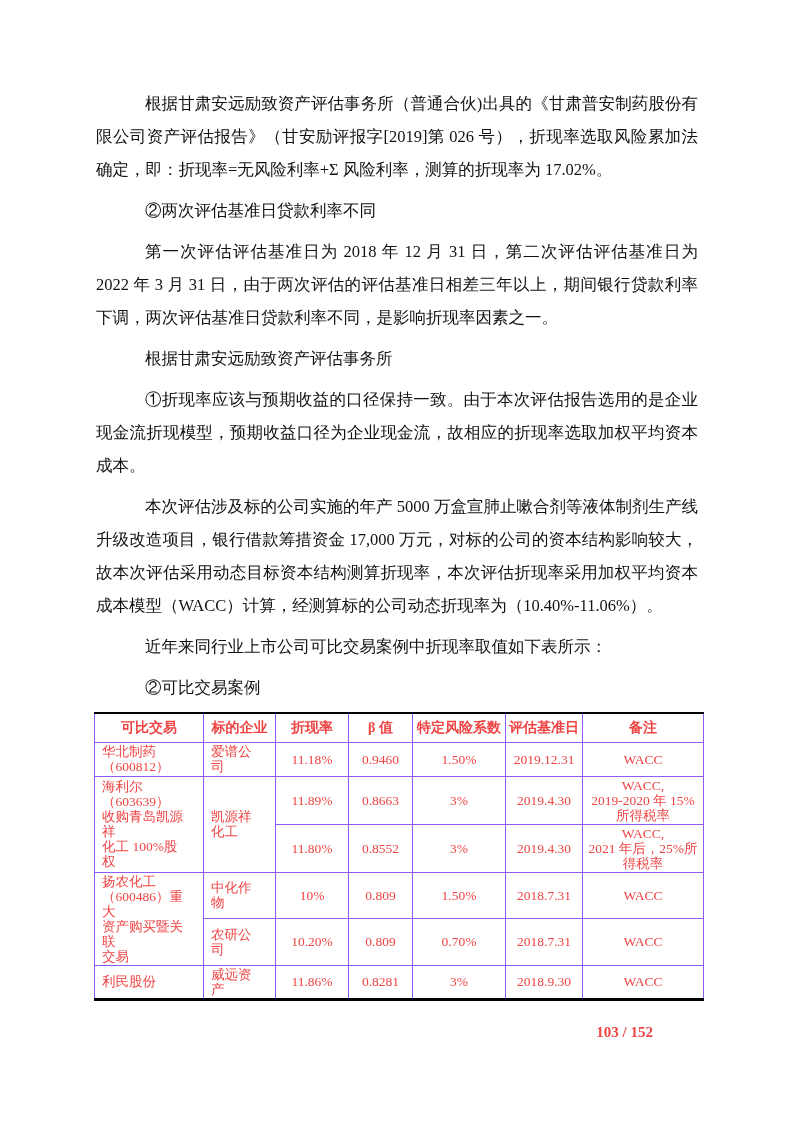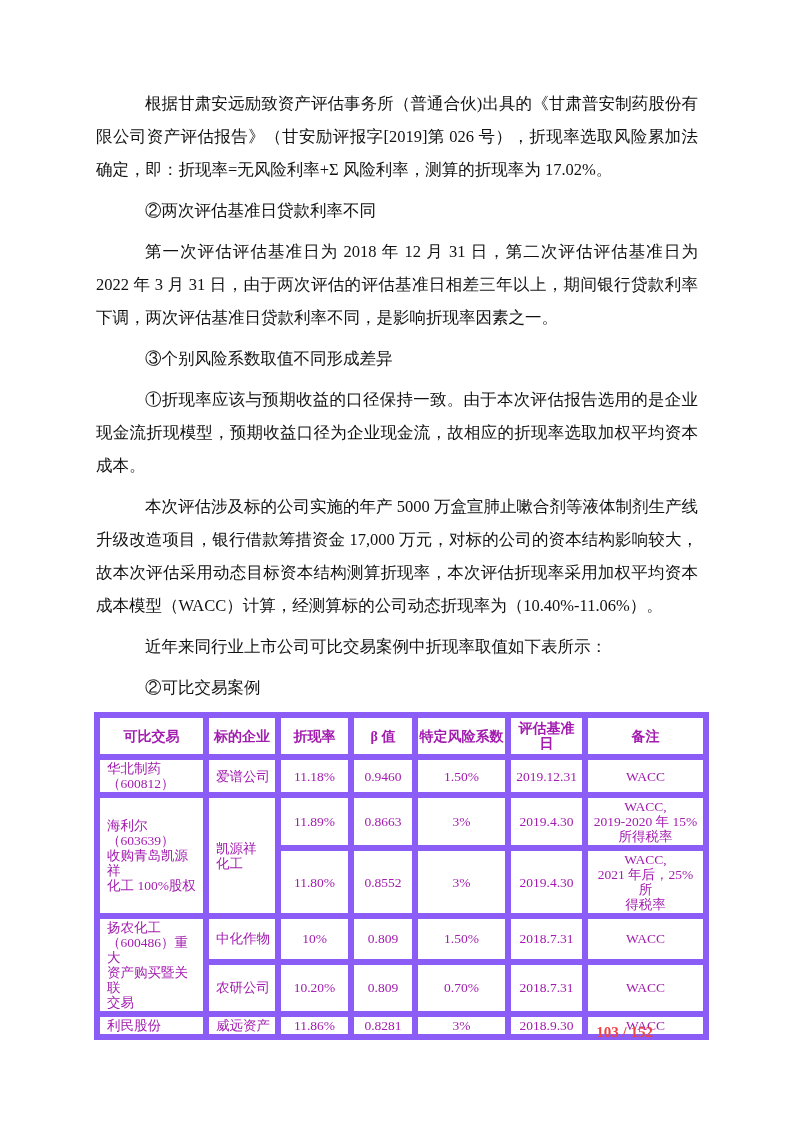--- a/index.html
+++ b/index.html
@@ -38,40 +38,40 @@
     border-collapse: collapse;
     table-layout: fixed;
     width: 609px;
     margin-left: 6px;
     margin-top: 3px;
     border: 1px solid #000;
     border-top: 2px solid #000;
     border-bottom: 3px solid #000;
   }
   .comp-table th, .comp-table td {
-    border: 6px solid #8b5cf6;
+    border: 1px solid #8b5cf6;
     font-size: 13.5px;
     line-height: 15px;
     padding: 1px 5px;
     text-align: center;
     vertical-align: middle;
     white-space: pre-line;
     overflow: hidden;
-    color: #a21caf;
+    color: #ef4444;
   }
   .comp-table th {
     font-weight: bold;
     font-size: 14px;
     padding: 3px 1px;
     white-space: normal;
   }
   .comp-table td.left {
     text-align: left;
     padding-left: 7px;
-    padding-right: 2px;
+    padding-right: 18px;
   }
   tr.h-head { height: 29px; }
   tr.h-r0 { height: 34px; }
   tr.h-r1 { height: 45px; }
   tr.h-r2 { height: 43px; }
   tr.h-r3 { height: 29px; }
   tr.h-r4 { height: 33px; }
   tr.h-r5 { height: 22px; }
   .page-number {
     position: absolute;
@@ -83,21 +83,21 @@
   }
 </style>
 </head>
 <body>
 
 <div class="page">
   <div class="content">
     <p class="body-text">根据甘肃安远励致资产评估事务所（普通合伙)出具的《甘肃普安制药股份有限公司资产评估报告》（甘安励评报字[2019]第 026 号），折现率选取风险累加法确定，即：折现率=无风险利率+Σ 风险利率，测算的折现率为 17.02%。</p>
     <p class="body-text">②两次评估基准日贷款利率不同</p>
     <p class="body-text">第一次评估评估基准日为 2018 年 12 月 31 日，第二次评估评估基准日为 2022 年 3 月 31 日，由于两次评估的评估基准日相差三年以上，期间银行贷款利率下调，两次评估基准日贷款利率不同，是影响折现率因素之一。</p>
-    <p class="body-text">③个别风险系数取值不同形成差异</p>
+    <p class="body-text">根据甘肃安远励致资产评估事务所</p>
     <p class="body-text">①折现率应该与预期收益的口径保持一致。由于本次评估报告选用的是企业现金流折现模型，预期收益口径为企业现金流，故相应的折现率选取加权平均资本成本。</p>
     <p class="body-text">本次评估涉及标的公司实施的年产 5000 万盒宣肺止嗽合剂等液体制剂生产线升级改造项目，银行借款筹措资金 17,000 万元，对标的公司的资本结构影响较大，故本次评估采用动态目标资本结构测算折现率，本次评估折现率采用加权平均资本成本模型（WACC）计算，经测算标的公司动态折现率为（10.40%-11.06%）。</p>
     <p class="body-text">近年来同行业上市公司可比交易案例中折现率取值如下表所示：</p>
     <p class="body-text">②可比交易案例</p>
 
     <table class="comp-table">
       <colgroup>
         <col style="width:109px">
         <col style="width:72px">
         <col style="width:73px">

